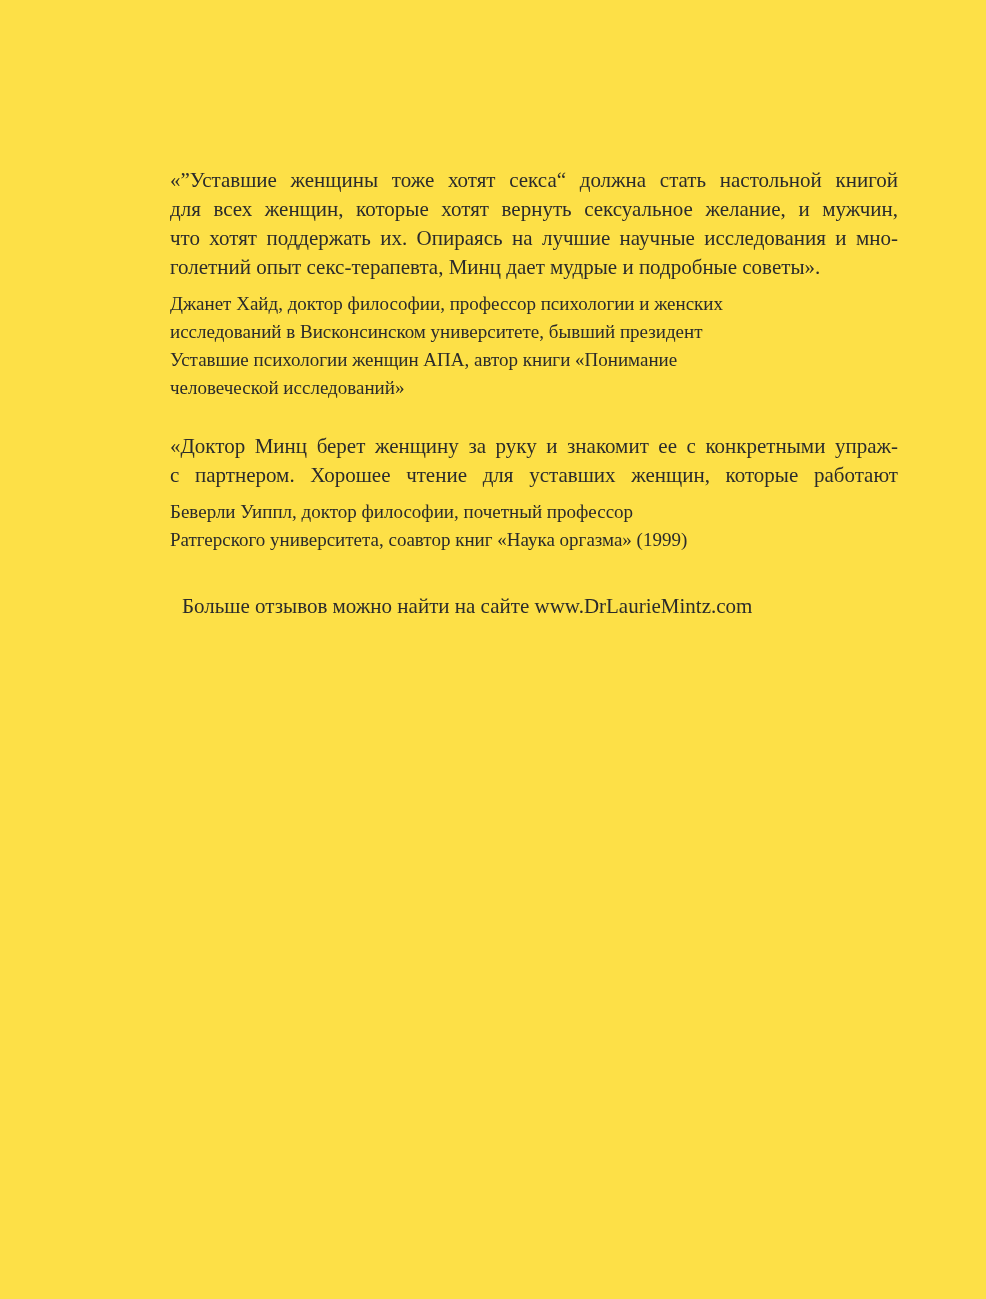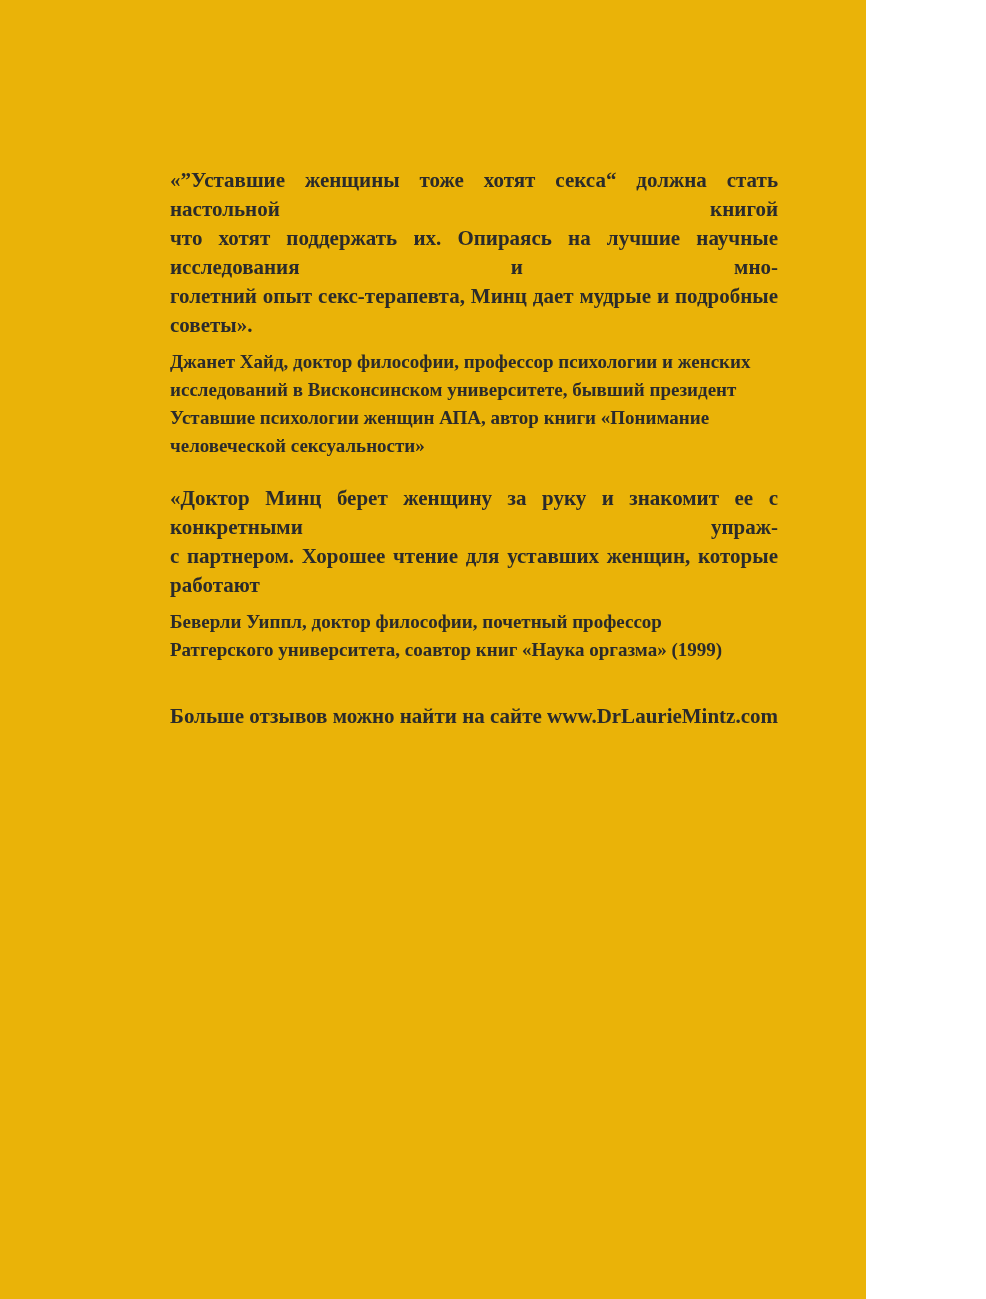--- a/index.html
+++ b/index.html
@@ -2,28 +2,27 @@
 <html><head>
 <meta charset="utf-8">
 <style>
   html, body {
     margin: 0;
     padding: 0;
     background: #ffffff;
   }
   .page {
     position: relative;
-    width: 866px;
+    width: 986px;
     height: 1299px;
-    background: #eab308;
+    background: #fde047;
     font-family: "Liberation Serif", "DejaVu Serif", serif;
     color: #2b2b2b;
     overflow: hidden;
     box-sizing: border-box;
-    font-weight: bold;
   }
   .content {
     padding: 166px 88px 0 170px;
     box-sizing: border-box;
   }
   .quote {
     font-size: 21px;
     line-height: 29px;
   }
   .quote .line {
@@ -34,46 +33,48 @@
   .quote .line.last {
     text-align-last: left;
   }
   .attribution {
     margin-top: 8px;
     font-size: 19px;
     line-height: 28px;
     text-align: left;
   }
   .block-gap {
-    margin-top: 24px;
+    margin-top: 30px;
   }
   .footer-line {
     margin-top: 38px;
     font-size: 21px;
     line-height: 29px;
     text-align: left;
+    margin-left: 12px;
   }
 </style>
 </head>
 <body>
 
 <div class="page">
   <div class="content">
 
     <div class="quote">
       <div class="line">«”Уставшие женщины тоже хотят секса“ должна стать настольной книгой</div>
+      <div class="line">для всех женщин, которые хотят вернуть сексуальное желание, и мужчин,</div>
       <div class="line">что хотят поддержать их. Опираясь на лучшие научные исследования и мно-</div>
       <div class="line last">голетний опыт секс-терапевта, Минц дает мудрые и подробные советы».</div>
     </div>
 
     <div class="attribution">
       <div class="line">Джанет Хайд, доктор философии, профессор психологии и женских</div>
       <div class="line">исследований в Висконсинском университете, бывший президент</div>
       <div class="line">Уставшие психологии женщин АПА, автор книги «Понимание</div>
-      <div class="line">человеческой сексуальности»</div>
+      <div class="line">человеческой исследований»</div>
     </div>
 
     <div class="quote block-gap">
       <div class="line">«Доктор Минц берет женщину за руку и знакомит ее с конкретными упраж-</div>
       <div class="line">с партнером. Хорошее чтение для уставших женщин, которые работают</div>
     </div>
 
     <div class="attribution">
       <div class="line">Беверли Уиппл, доктор философии, почетный профессор</div>
       <div class="line">Ратгерского университета, соавтор книг «Наука оргазма» (1999)</div>

